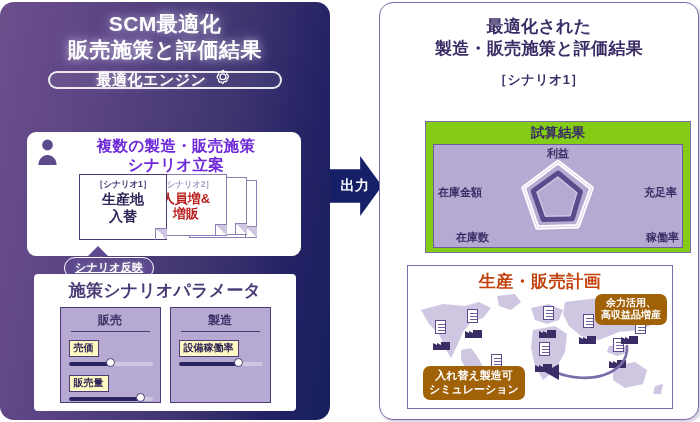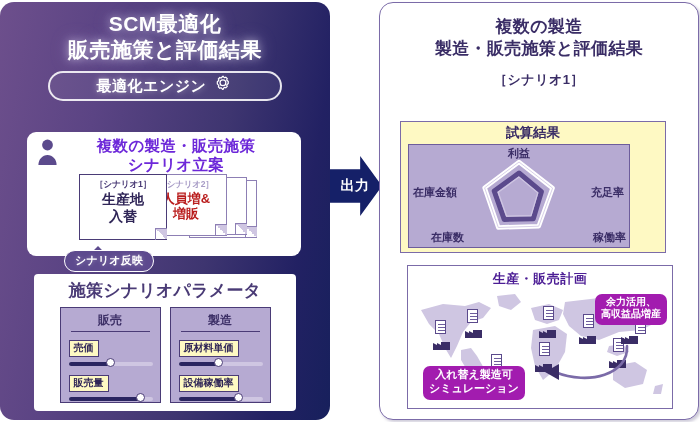--- a/index.html
+++ b/index.html
@@ -29,21 +29,21 @@
     color: #ffffff;
     font-size: 21px;
     font-weight: bold;
     line-height: 1.24;
     letter-spacing: 0.5px;
     text-shadow: 0 0 9px rgba(255,255,255,0.55), 0 0 18px rgba(200,180,255,0.4);
   }
 
   #engine-pill {
     margin: 8px auto 0;
-    width: 234px; height: 30px;
+    width: 234px; height: 18px;
     border: 2px solid rgba(255,255,255,0.88);
     border-radius: 16px;
     background: rgba(255,255,255,0.055);
     display: flex;
     align-items: center;
     justify-content: center;
     gap: 7px;
   }
   #engine-pill .txt {
     color: #fff; font-size: 15px; font-weight: bold;
@@ -103,27 +103,28 @@
   #card-s1 .body { color: #2f2557; font-size: 14px; font-weight: bold; line-height: 1.2; }
 
   
   #feedback-arrow {
     position: absolute; left: 88px; top: 244px;
     width: 20px; height: 24px;
     background: #5d4a8e;
     clip-path: polygon(50% 0%, 100% 42%, 72% 42%, 72% 100%, 28% 100%, 28% 42%, 0% 42%);
   }
   #feedback-pill {
-    position: absolute; left: 64px; top: 248px;
+    position: absolute; left: 64px; top: 255px;
     padding: 2px 10px 3px;
     border: 1.6px solid #fff; border-radius: 11px;
     background: #5d4a8e;
     color: #fff; font-size: 11px; font-weight: bold;
     letter-spacing: 0.2px;
     text-shadow: 0 0 4px rgba(255,255,255,0.35);
+    text-decoration: underline;
   }
 
   
   #param-card {
     position: absolute;
     left: 34px; top: 272px;
     width: 262px; height: 137px;
     background: #fff;
     border-radius: 4px;
   }
@@ -211,31 +212,31 @@
     line-height: 1.3; letter-spacing: 0.3px;
   }
   #scenario-tag {
     text-align: center; margin-top: 11px;
     color: #3a2d66; font-size: 13px; font-weight: bold;
     letter-spacing: 0.5px;
   }
 
   
   #radar-block {
-    position: absolute; left: 20px; top: 118px;
+    position: absolute; left: 45px; top: 118px;
     width: 266px; height: 132px;
-    background: #fef9c3; border: 1.5px solid #7b6ba8;
+    background: #84cc16; border: 1.5px solid #7b6ba8;
   }
   #radar-head {
     text-align: center; padding-top: 2px;
     color: #3a2d66; font-size: 13.5px; font-weight: bold;
   }
   #radar-plot {
     position: absolute; left: 7px; top: 22px;
-    width: 222px; height: 104px;
+    width: 250px; height: 104px;
     background: #b6aad2;
     border: 1.4px solid #6d5d9c;
   }
   .rlabel {
     position: absolute;
     color: #3a2d66; font-size: 11px; font-weight: bold;
     white-space: nowrap;
   }
   #rl-0 { left: 50%; top: 1px; transform: translateX(-50%); }
   #rl-1 { right: 5px; top: 40px; }
@@ -245,21 +246,21 @@
   #radar-svg { position: absolute; left: 50%; top: 8px; transform: translateX(-50%); }
 
   
   #plan-block {
     position: absolute; left: 27px; top: 262px;
     width: 266px; height: 144px;
     background: #fff; border: 1.5px solid #7b6ba8;
   }
   #plan-head {
     text-align: center; padding-top: 4px;
-    color: #4c1d95; font-size: 13px; font-weight: bold;
+    color: #c2410c; font-size: 17px; font-weight: bold;
     letter-spacing: 0.5px;
   }
   #map-area { position: absolute; left: 5px; top: 26px; width: 256px; height: 112px; overflow: hidden; }
   #map-svg { position: absolute; left: 0; top: -4px; }
 
   .fac {
     position: absolute;
     width: 17px; height: 11px;
   }
   .doc {
@@ -270,25 +271,24 @@
   }
   .doc::before, .doc::after {
     content: ""; position: absolute; left: 2px;
     width: 7px; height: 1.3px; background: #6d5d9c;
   }
   .doc::before { top: 3px; box-shadow: 0 3px 0 #6d5d9c; }
   .doc::after { top: 9px; }
 
   .callout {
     position: absolute;
-    background: #a21caf; border-radius: 7px;
+    background: #a16207; border-radius: 7px;
     color: #fff; font-weight: bold;
     text-align: center; line-height: 1.22;
     padding: 3px 6px 4px;
-    font-family: Liberation Mono, monospace;
   }
   #callout-right { right: 2px; top: 2px; font-size: 10px; }
   #callout-left  { left: 10px; bottom: 4px; font-size: 11px; }
 
   #link-arrow { position: absolute; left: 0; top: 0; pointer-events: none; }
 </style>
 </head>
 <body>
 
 <div id="left-panel">
@@ -369,28 +369,20 @@
             <span class="track"></span>
             <span class="fill" style="width: 72.24px;"></span>
             <span class="knob" style="left: 67.74px;"></span>
           </div>
         </div>
       </div>
 
       <div class="pgroup">
         <div class="gtitle">製造</div>
         <div class="pfield">
-          <span class="fname">原材料単価</span>
-          <div class="slider">
-            <span class="track"></span>
-            <span class="fill" style="width: 40.32px;"></span>
-            <span class="knob" style="left: 35.82px;"></span>
-          </div>
-        </div>
-        <div class="pfield">
           <span class="fname">設備稼働率</span>
           <div class="slider">
             <span class="track"></span>
             <span class="fill" style="width: 60.48px;"></span>
             <span class="knob" style="left: 55.98px;"></span>
           </div>
         </div>
       </div>
 
     </div>
@@ -398,21 +390,21 @@
 </div>
 
 <div id="output-arrow">
   <div class="shape"></div>
   <div class="txt">出力</div>
 </div>
 
 <div id="right-panel">
 
   <div id="right-title">
-    <div>複数の製造</div>
+    <div>最適化された</div>
     <div>製造・販売施策と評価結果</div>
   </div>
 
   <div id="scenario-tag">［シナリオ1］</div>
 
   <div id="radar-block">
     <div id="radar-head">試算結果</div>
     <div id="radar-plot">
       <span class="rlabel" id="rl-0">利益</span>
       <span class="rlabel" id="rl-1">充足率</span>

